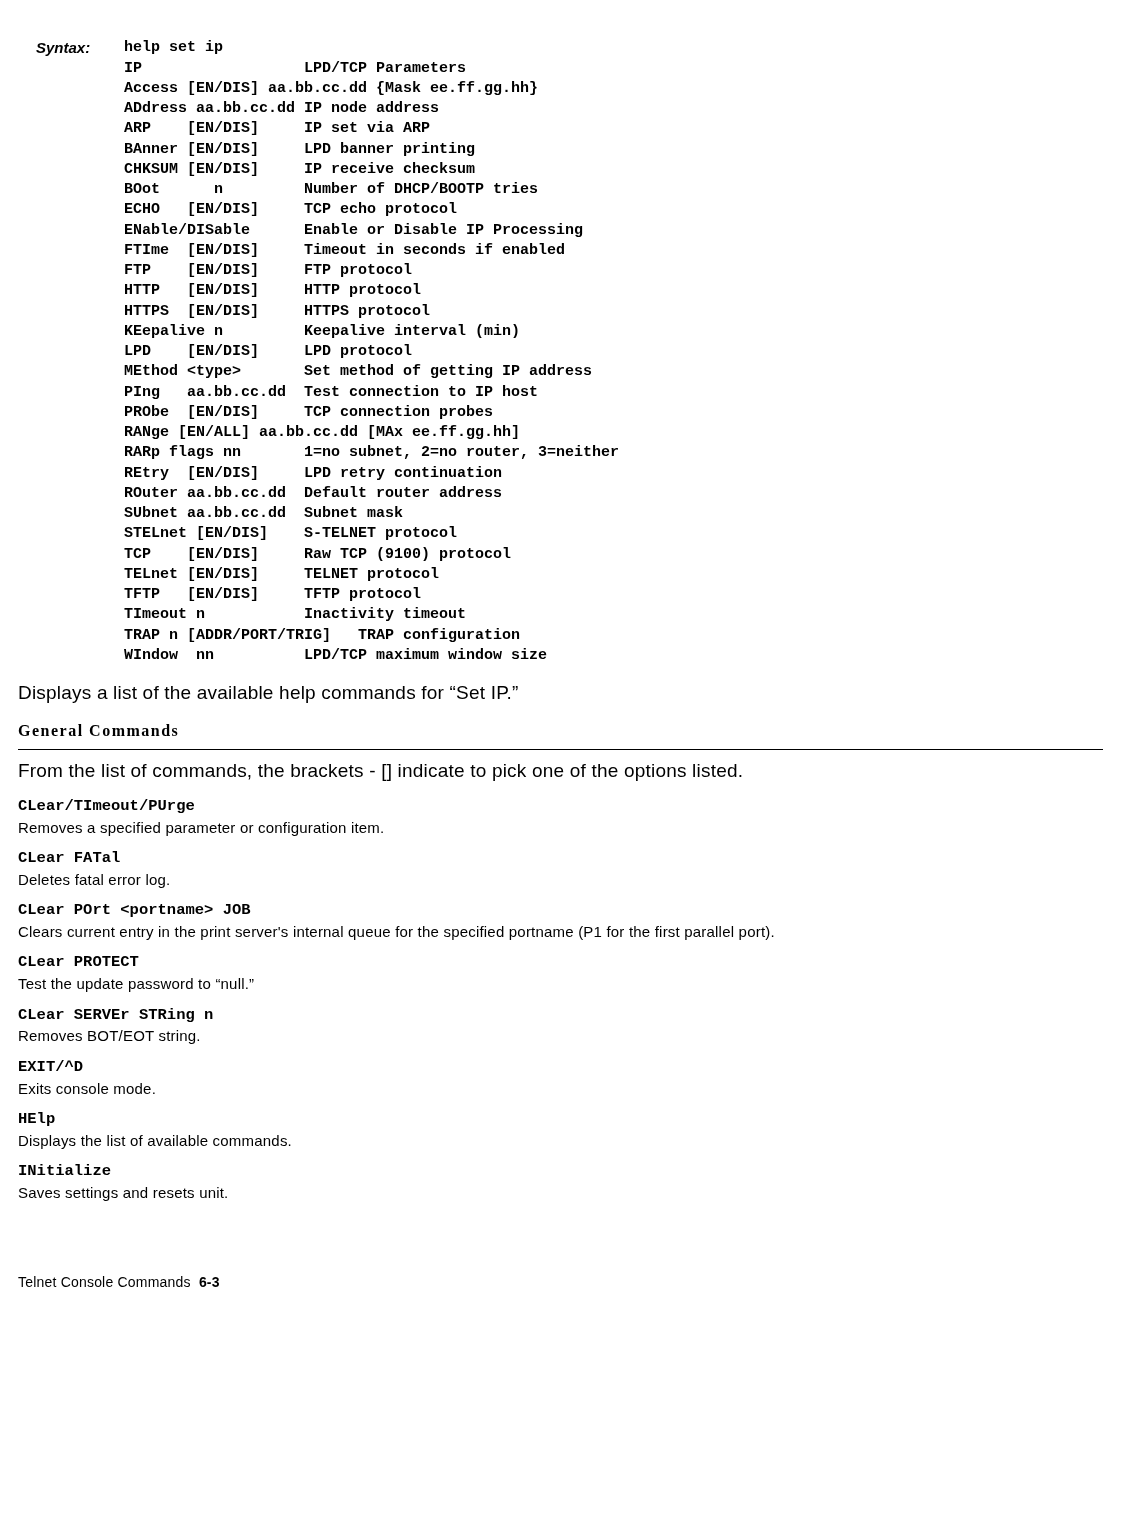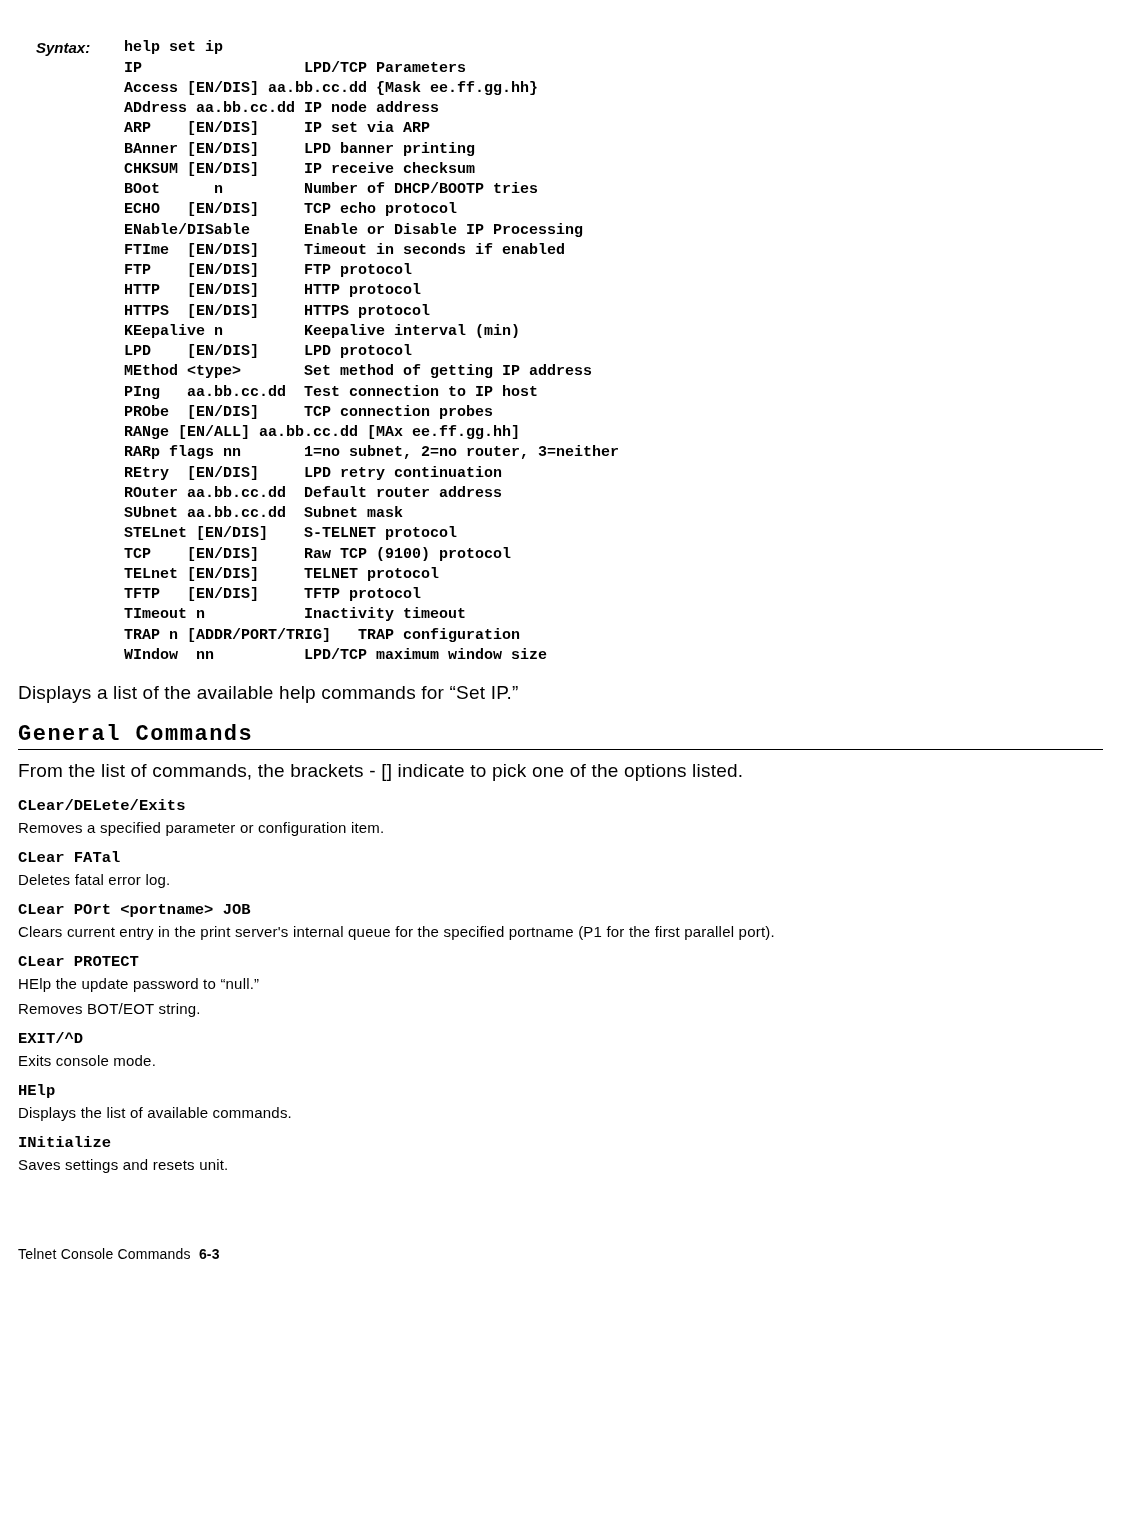--- a/index.html
+++ b/index.html
@@ -32,26 +32,26 @@
     display: inline-block;
     vertical-align: top;
   }
   .prose {
     font-family: Arial, Helvetica, sans-serif;
     font-size: 19px;
     margin: 6px 0 12px 0;
     letter-spacing: 0.2px;
   }
   h2.section {
-    font-family: Liberation Mono, monospace;
-    font-size: 22px;
+    font-family: Liberation Serif, serif;
+    font-size: 16px;
     font-weight: bold;
     letter-spacing: 1.5px;
     border-bottom: 1.5px solid #000;
-    padding-bottom: 0;
+    padding-bottom: 8px;
     margin: 14px 0 8px 0;
   }
   .cmd {
     font-family: "Courier New", Courier, monospace;
     font-weight: bold;
     font-size: 15.5px;
     margin-top: 10px;
     margin-bottom: 0;
   }
   .desc {
@@ -107,36 +107,37 @@
 <span>WIndow  nn          LPD/TCP maximum window size</span></span>
 </div>
 
 <p class="prose">Displays a list of the available help commands for “Set IP.”</p>
 
 <h2 class="section">General Commands</h2>
 
 <p class="prose">From the list of commands, the brackets - [] indicate to pick one of the options listed.</p>
 
 <div>
-  <div class="cmd">CLear/DELete/Exits</div>
+  <div class="cmd">CLear/TImeout/PUrge</div>
   <div class="desc">Removes a specified parameter or configuration item.</div>
 </div>
 <div>
   <div class="cmd">CLear FATal</div>
   <div class="desc">Deletes fatal error log.</div>
 </div>
 <div>
   <div class="cmd">CLear POrt &lt;portname&gt; JOB</div>
   <div class="desc">Clears current entry in the print server's internal queue for the specified portname (P1 for the first parallel port).</div>
 </div>
 <div>
   <div class="cmd">CLear PROTECT</div>
-  <div class="desc">HElp the update password to “null.”</div>
+  <div class="desc">Test the update password to “null.”</div>
 </div>
 <div>
+  <div class="cmd">CLear SERVEr STRing n</div>
   <div class="desc">Removes BOT/EOT string.</div>
 </div>
 <div>
   <div class="cmd">EXIT/^D</div>
   <div class="desc">Exits console mode.</div>
 </div>
 <div>
   <div class="cmd">HElp</div>
   <div class="desc">Displays the list of available commands.</div>
 </div>

